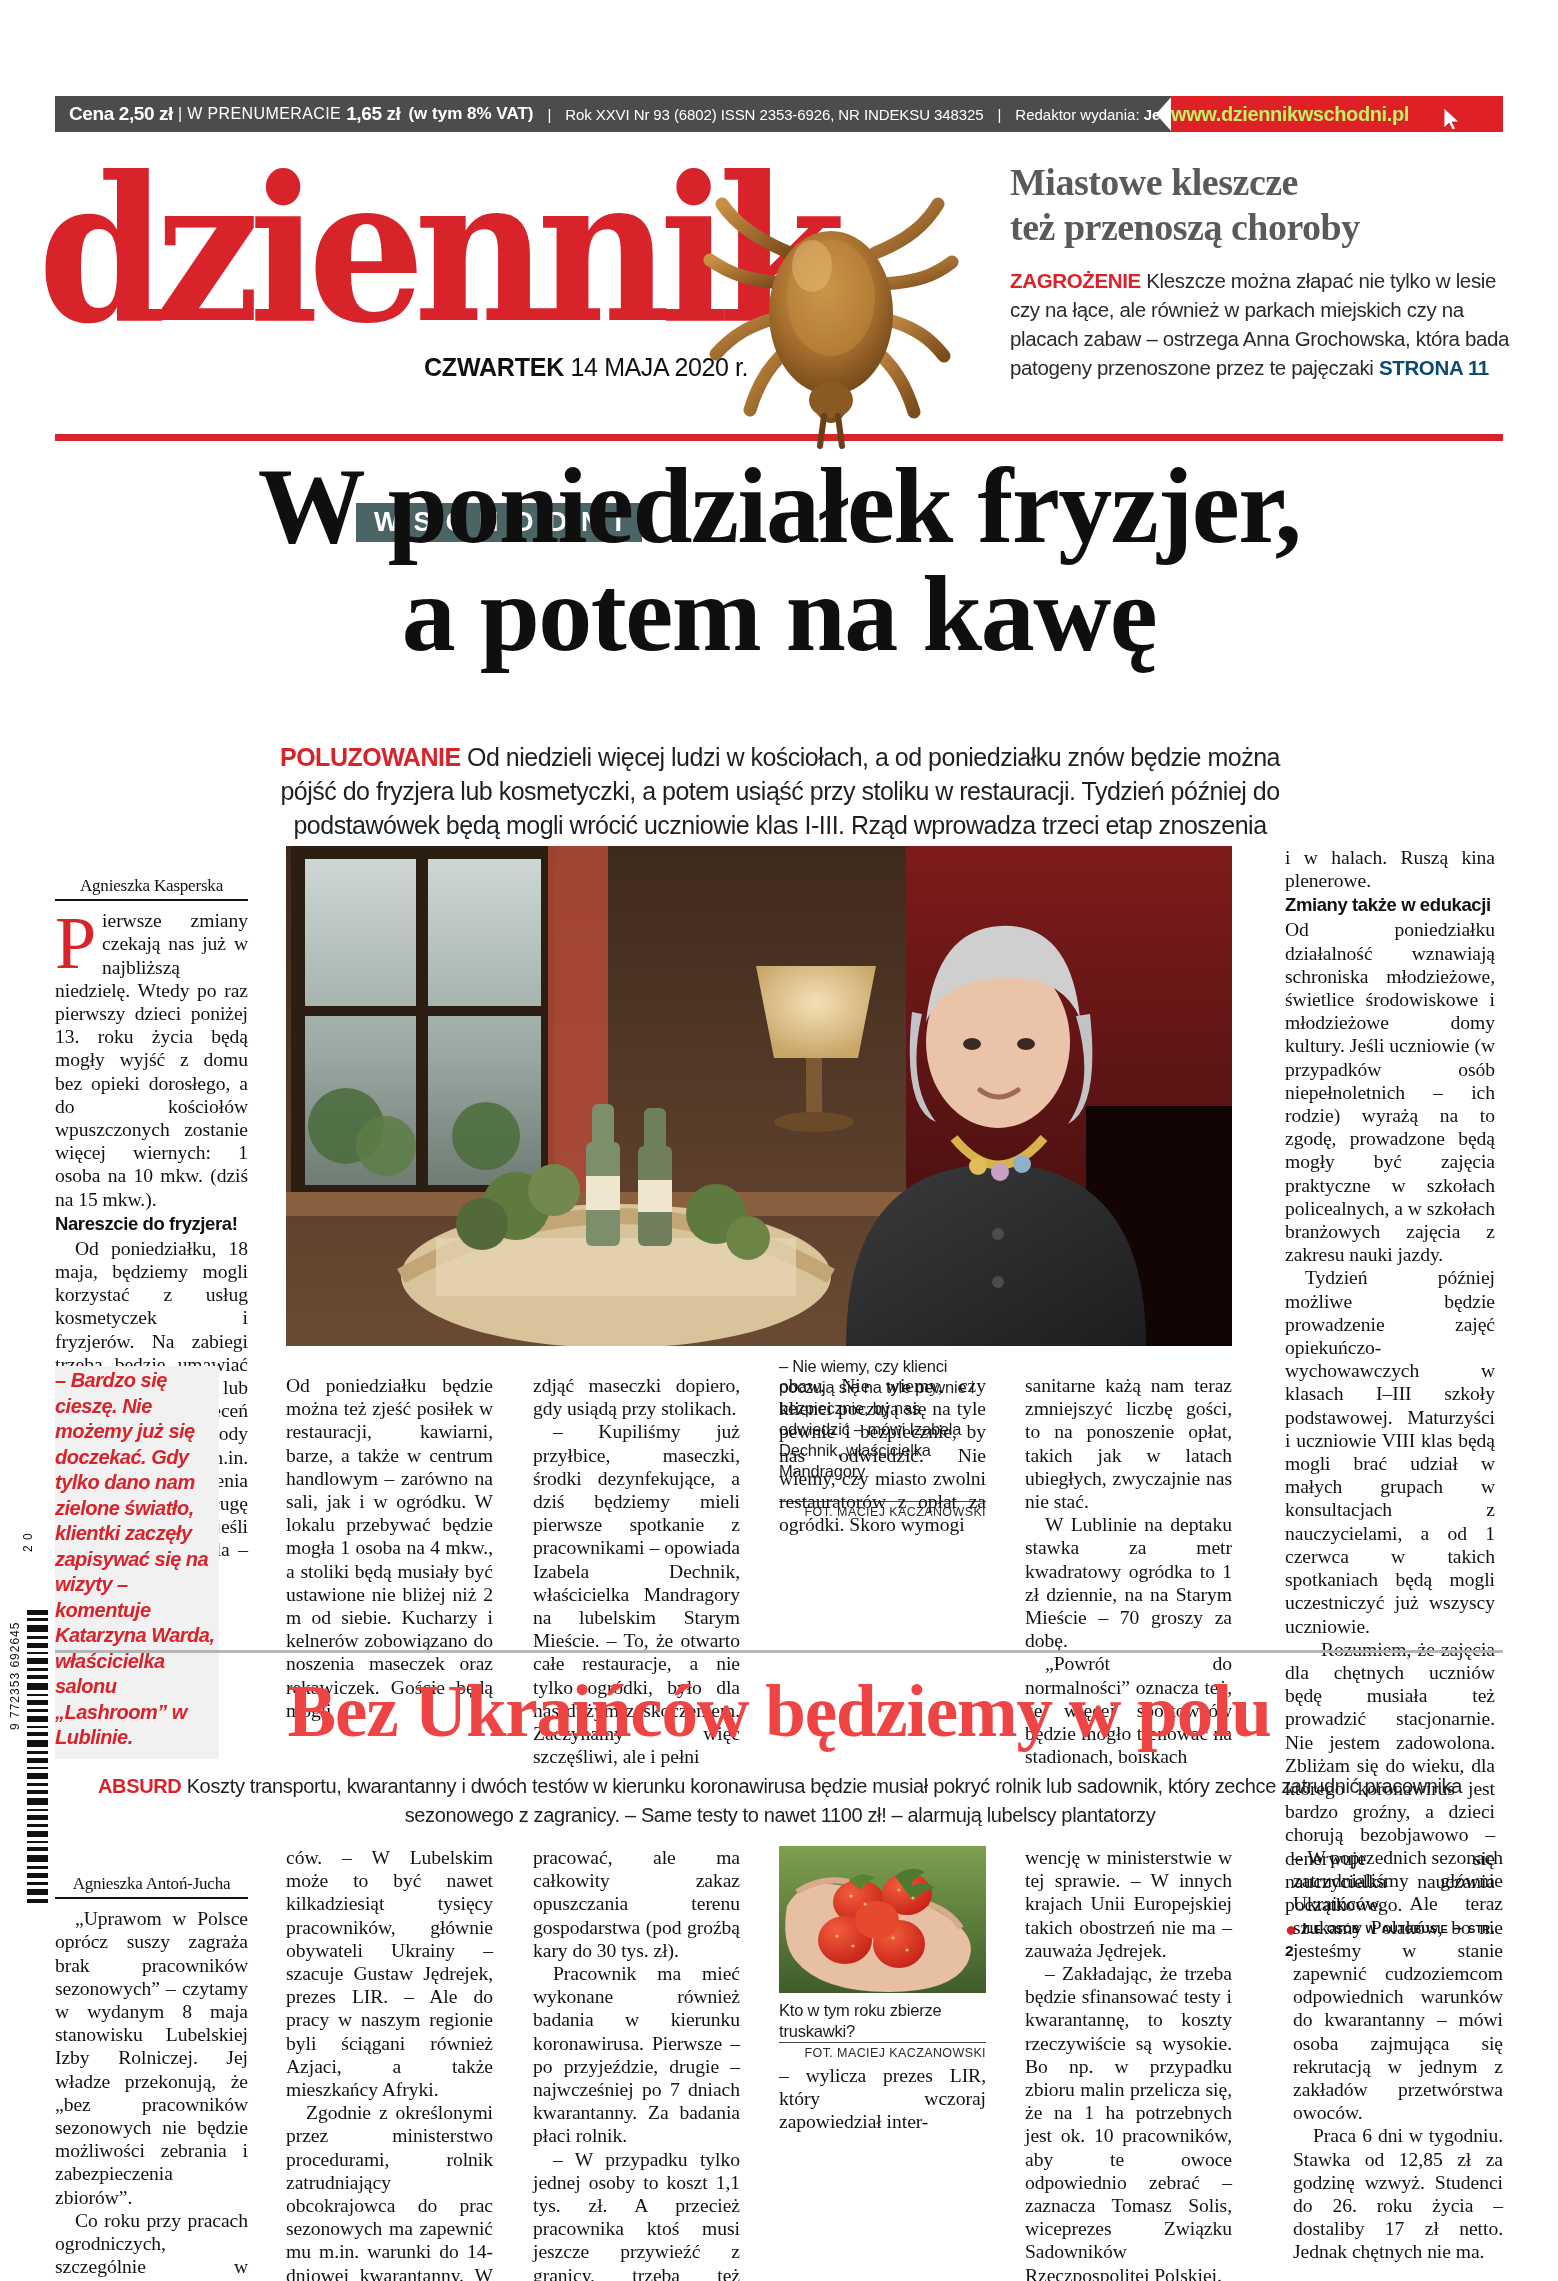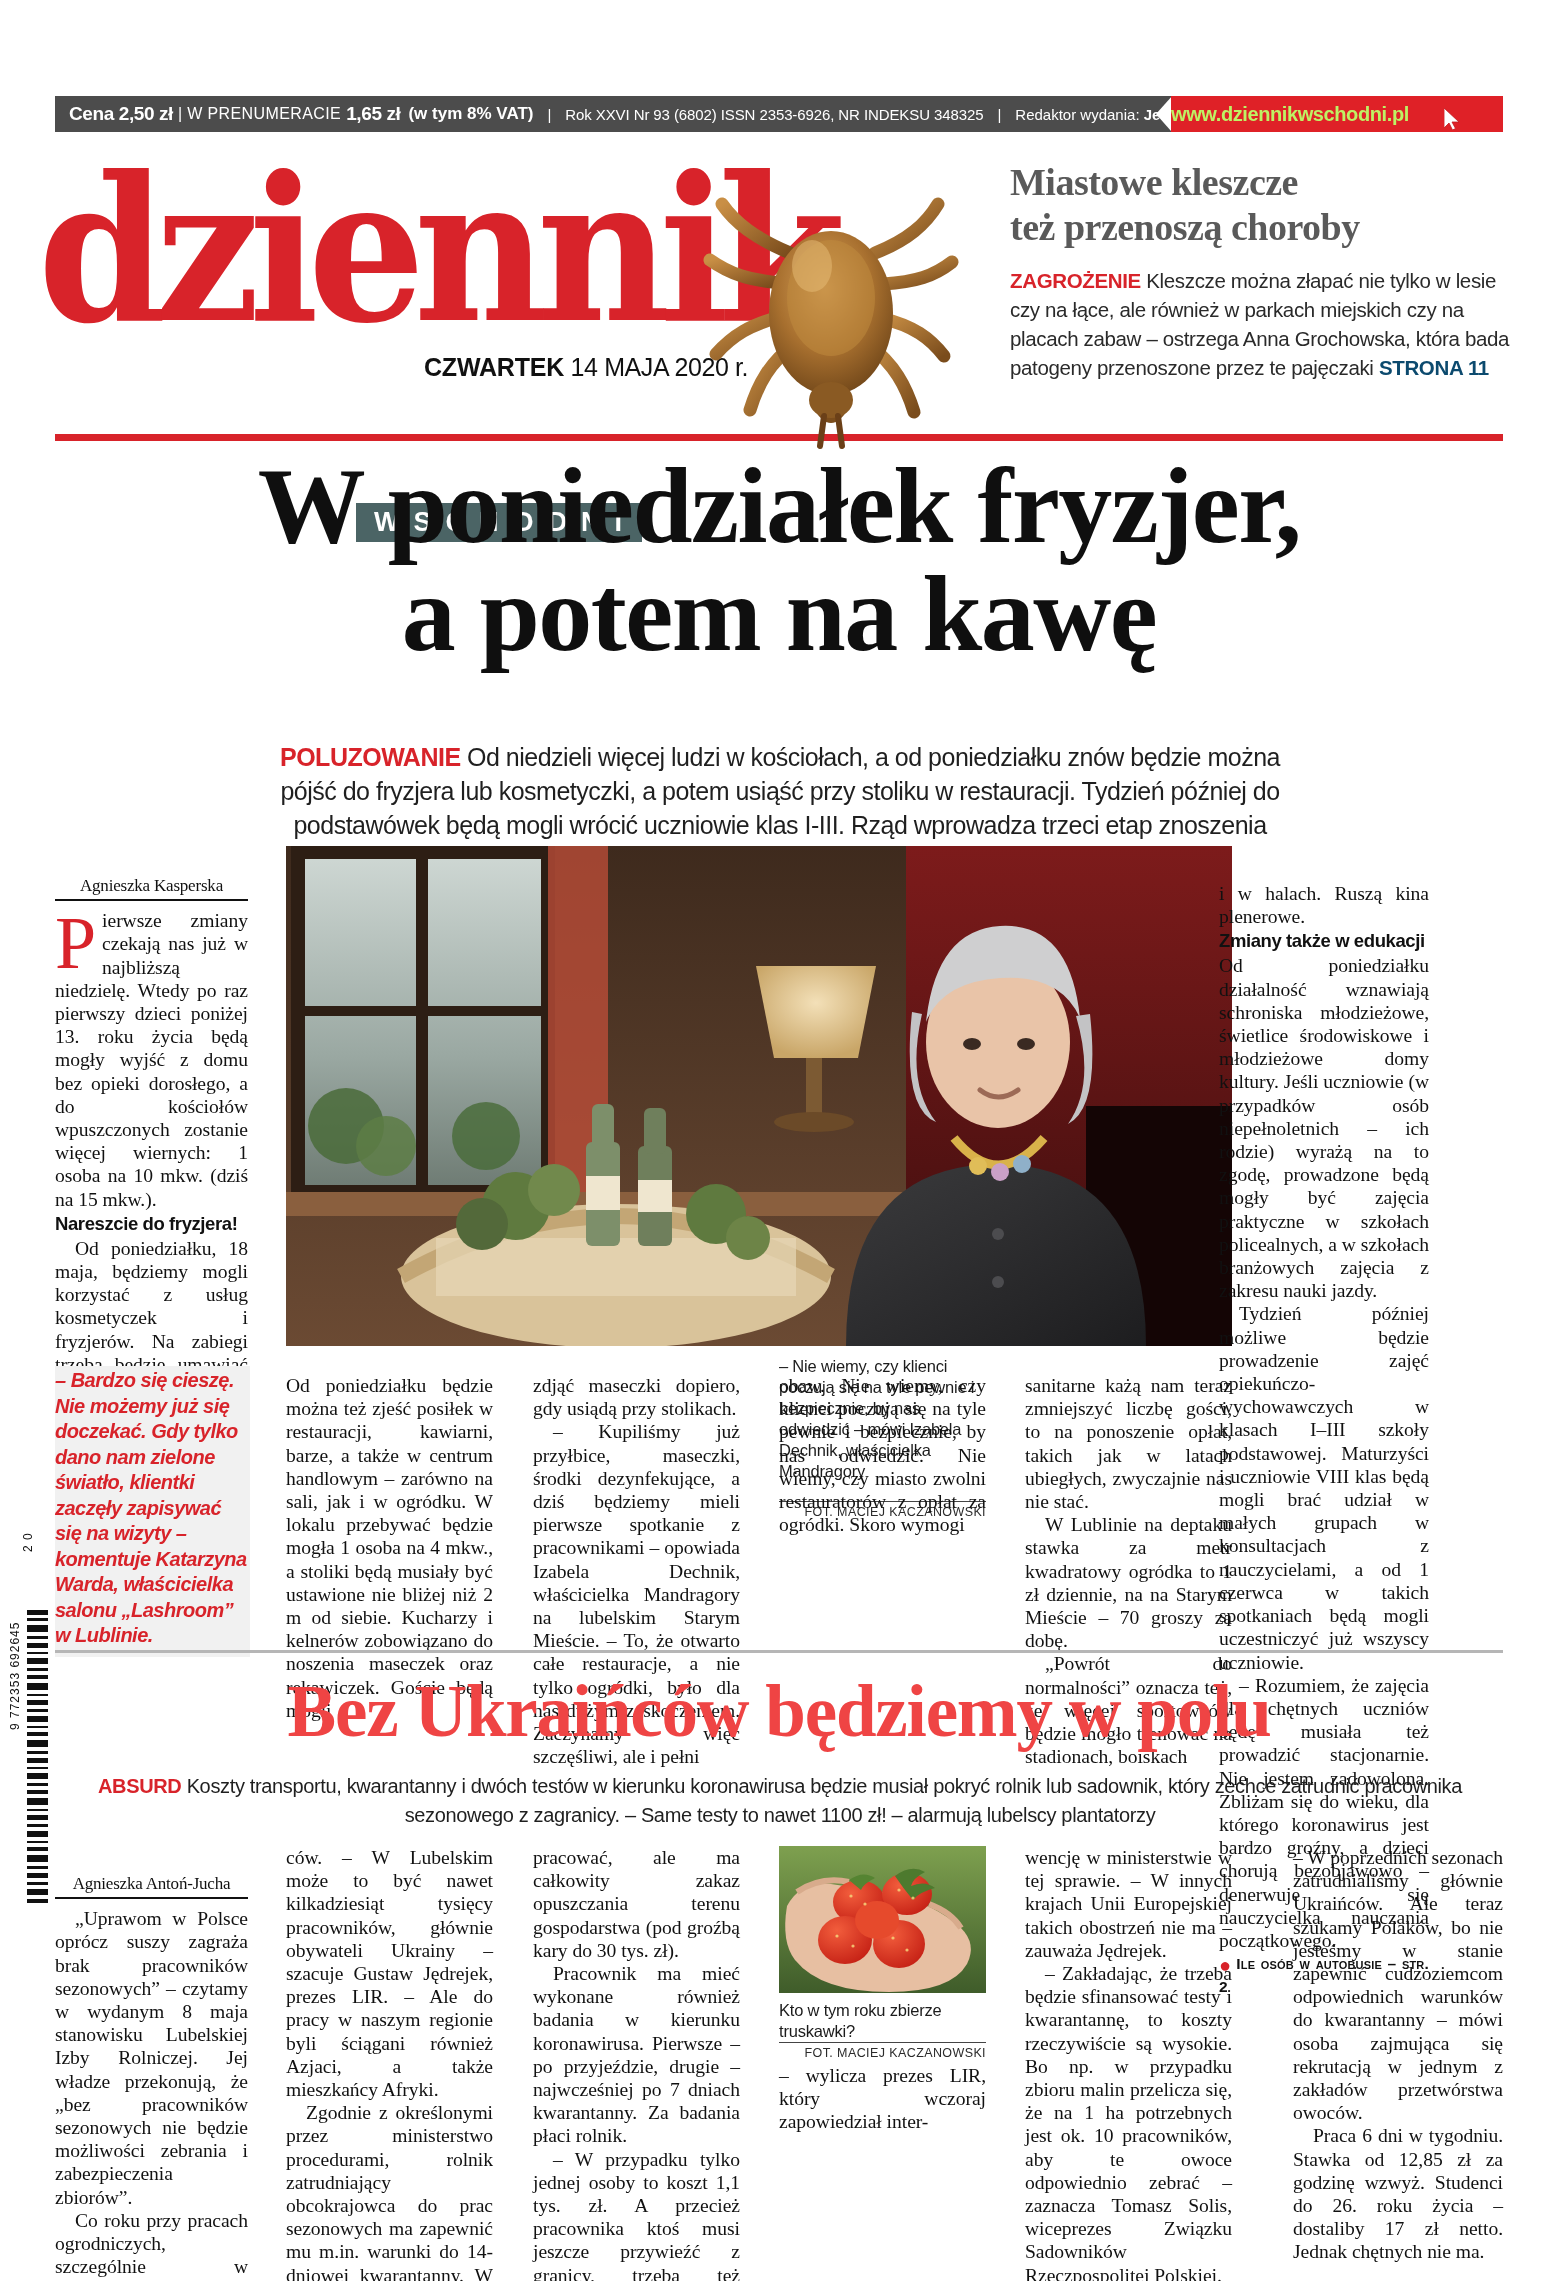--- a/index.html
+++ b/index.html
@@ -282,28 +282,28 @@
     float: left;
     padding: 4px 6px 0 0;
     font-weight: normal;
   }
 
   .c1 { left: 0;     top: 28px;  width: 193px; }
   .c2 { left: 231px; top: 528px; width: 207px; }
   .c3 { left: 478px; top: 528px; width: 207px; }
   .c4 { left: 724px; top: 528px; width: 207px; }
   .c5 { left: 970px; top: 528px; width: 207px; }
-  .c6 { left: 1164px;top: 0px;   width: 210px; margin-top: 36px; }
+  .c6 { left: 1230px;top: 0px;   width: 210px; }
 
   
   .pullquote {
     position: absolute;
     left: 0;
     top: 520px;
-    width: 195px;
+    width: 164px;
     font-family: "Liberation Sans", sans-serif;
     font-style: italic;
     font-weight: bold;
     font-size: 20px;
     line-height: 25.5px;
     color: #d8232a;
     letter-spacing: -0.5px;
     background: #f1f1f1;
     padding: 2px 0 8px 0;
   }

